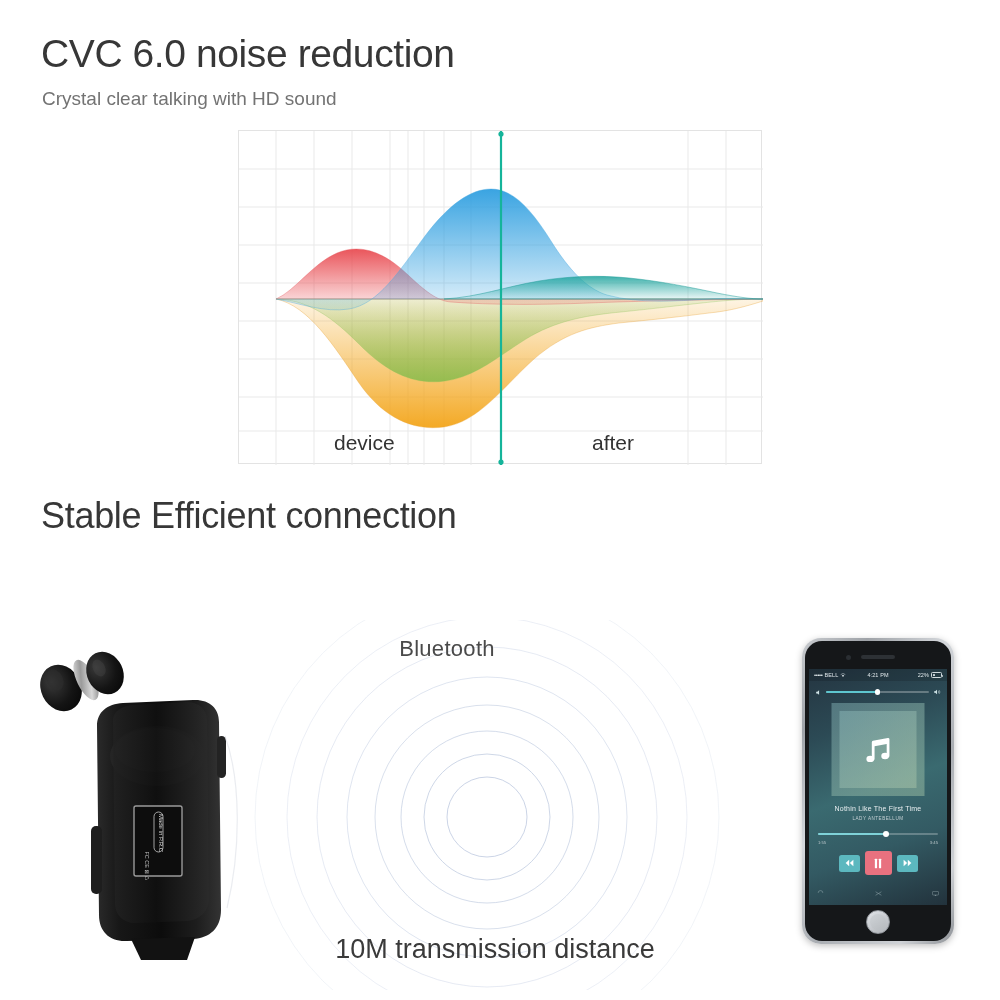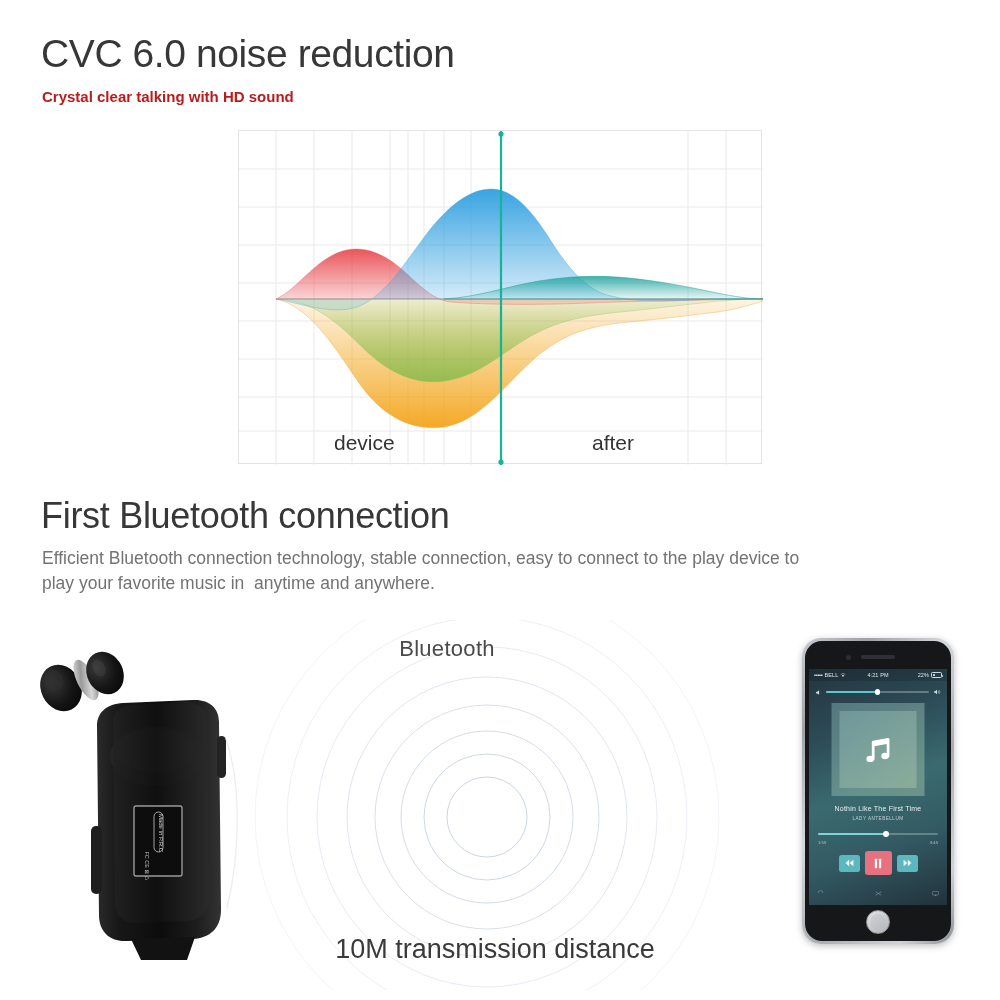--- a/index.html
+++ b/index.html
@@ -14,21 +14,21 @@
 
   
   .sec1-title {
     position: absolute; left: 41px; top: 33px;
     font-size: 39px; font-weight: 400; color: #373737;
     letter-spacing: -0.4px; line-height: 1.1;
     white-space: nowrap;
   }
   .sec1-sub {
     position: absolute; left: 42px; top: 88px;
-    font-size: 15px; font-weight: 700; color: #b91c1c;
+    font-size: 19px; font-weight: 400; color: #737373;
     white-space: nowrap;
   }
 
   
   .chart-wrap {
     position: absolute; left: 238px; top: 130px;
     width: 524px; height: 334px;
     background: #ffffff;
     border: 1px solid #e3e3e3;
   }
@@ -260,22 +260,21 @@
       <g>
         <line x1="262" y1="0" x2="262" y2="334" stroke="#15b49a" stroke-width="2.2"></line>
         <circle cx="262" cy="3" r="2.6" fill="#15b49a"></circle>
         <circle cx="262" cy="331" r="2.6" fill="#15b49a"></circle>
       </g>
     </svg>
   </div>
   <div class="axis-label axis-before">device</div>
   <div class="axis-label axis-after">after</div>
 
-  <div class="sec2-title">First Bluetooth connection</div>
-  <div class="sec2-body">Efficient Bluetooth connection technology, stable connection, easy to connect to the play device to play your favorite music in  anytime and anywhere.</div>
+  <div class="sec2-title">Stable Efficient connection</div>
 
   <div class="ripple-wrap">
     <svg class="ripple-svg" viewBox="0 0 600 370">
       <g fill="none" stroke="#b9c6dd" stroke-width="1">
         <circle cx="297" cy="197" r="40" stroke-opacity="0.75"></circle>
         <circle cx="297" cy="197" r="63" stroke-opacity="0.70"></circle>
         <circle cx="297" cy="197" r="86" stroke-opacity="0.62"></circle>
         <circle cx="297" cy="197" r="112" stroke-opacity="0.55"></circle>
         <circle cx="297" cy="197" r="140" stroke-opacity="0.45"></circle>
         <circle cx="297" cy="197" r="170" stroke-opacity="0.36"></circle>

